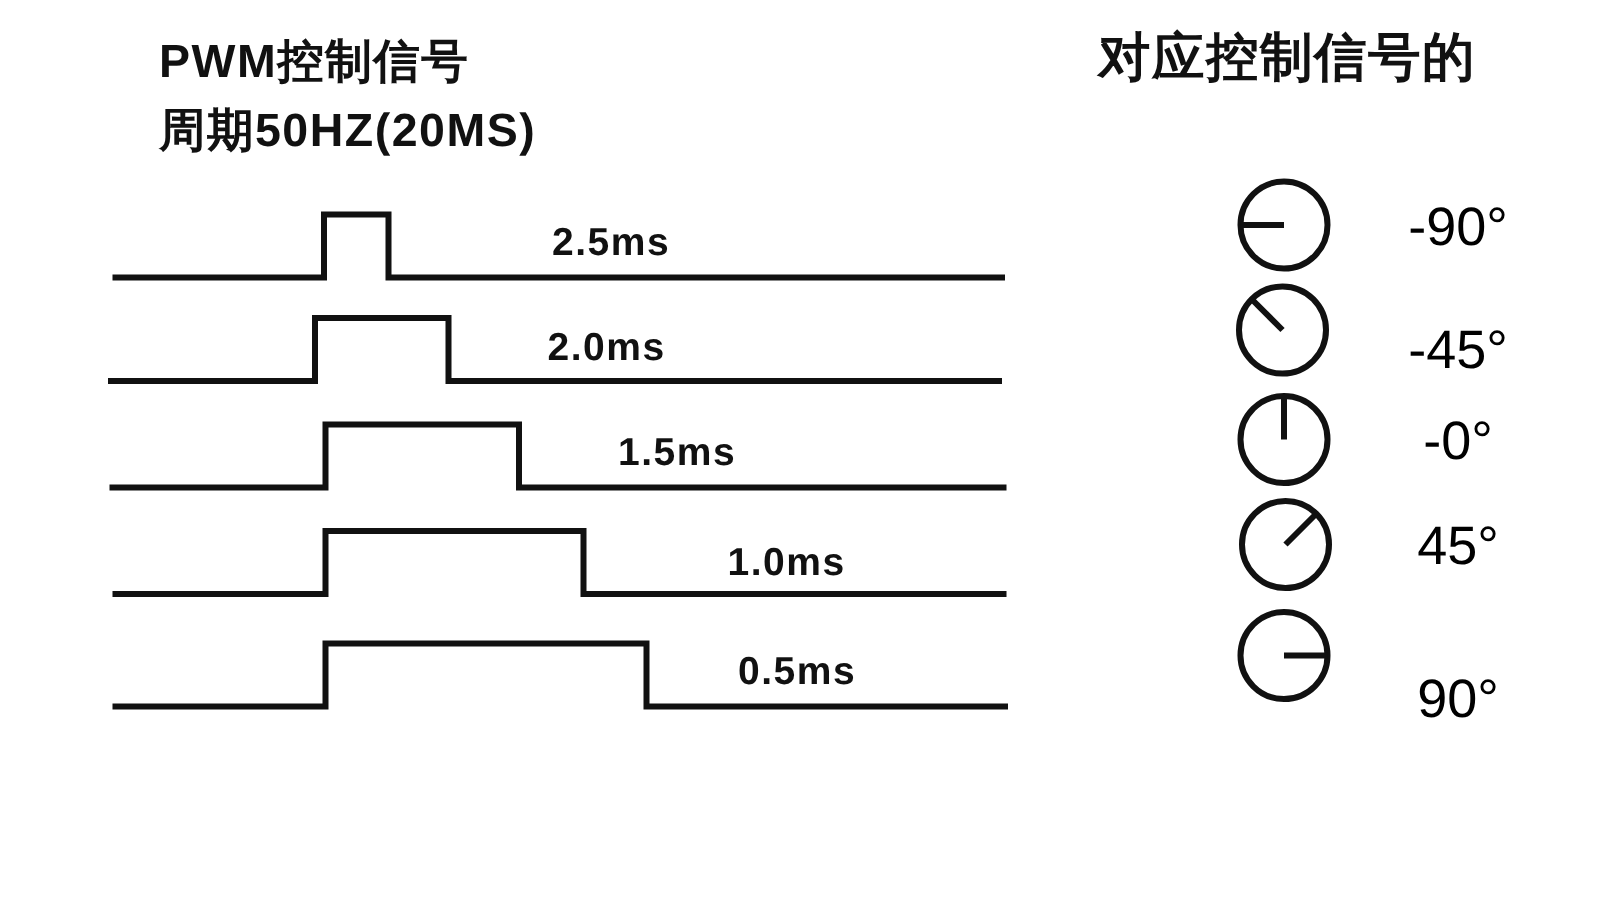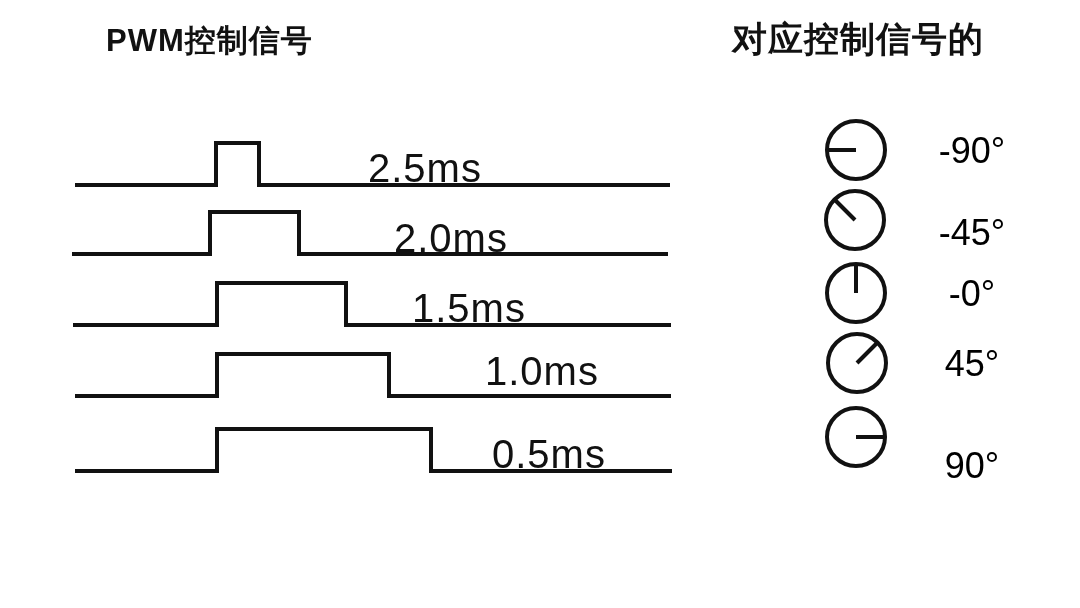--- a/index.html
+++ b/index.html
@@ -36,22 +36,22 @@
     letter-spacing: 1px;
     white-space: nowrap;
   }
   #diagram-svg {
     position: absolute;
     left: 0;
     top: 0;
   }
   .wave-label {
     position: absolute;
-    font-size: 40px;
-    font-weight: 400;
+    font-size: 26px;
+    font-weight: 700;
     letter-spacing: 1px;
     white-space: nowrap;
     color: #111111;
   }
   .dial-label {
     position: absolute;
     width: 140px;
     text-align: center;
     font-size: 36px;
     font-weight: 400;
@@ -77,31 +77,32 @@
       <circle cx="856" cy="293" r="29" fill="none" stroke="#111111" stroke-width="4"></circle>
       <line x1="856" y1="293" x2="856.0" y2="264.0" stroke="#111111" stroke-width="4"></line>
       <circle cx="857" cy="363" r="29" fill="none" stroke="#111111" stroke-width="4"></circle>
       <line x1="857" y1="363" x2="877.5" y2="342.5" stroke="#111111" stroke-width="4"></line>
       <circle cx="856" cy="437" r="29" fill="none" stroke="#111111" stroke-width="4"></circle>
       <line x1="856" y1="437" x2="885.0" y2="437.0" stroke="#111111" stroke-width="4"></line>
     </svg>
 
   <div class="left-title">
     <div>PWM控制信号</div>
+    <div>周期50HZ(20MS)</div>
   </div>
 
   <div class="right-title">
     <div>对应控制信号的</div>
   </div>
 
   <div id="overlay-labels">
       <div class="wave-label" style="left: 368px; top: 146px;">2.5ms</div>
-      <div class="wave-label" style="left: 394px; top: 216px; text-align: right;">2.0ms</div>
+      <div class="wave-label" style="left: 365px; top: 216px; text-align: right;">2.0ms</div>
       <div class="wave-label" style="left: 412px; top: 286px;">1.5ms</div>
-      <div class="wave-label" style="left: 485px; top: 349px;">1.0ms</div>
+      <div class="wave-label" style="left: 485px; top: 359px;">1.0ms</div>
       <div class="wave-label" style="left: 492px; top: 432px;">0.5ms</div>
       <div class="dial-label" style="left: 902px; top: 130px;">-90°</div>
       <div class="dial-label" style="left: 902px; top: 212px;">-45°</div>
       <div class="dial-label" style="left: 902px; top: 273px;">-0°</div>
       <div class="dial-label" style="left: 902px; top: 343px;">45°</div>
       <div class="dial-label" style="left: 902px; top: 417px; margin-top: 28px;">90°</div>
     </div>
 
 </div>
 

